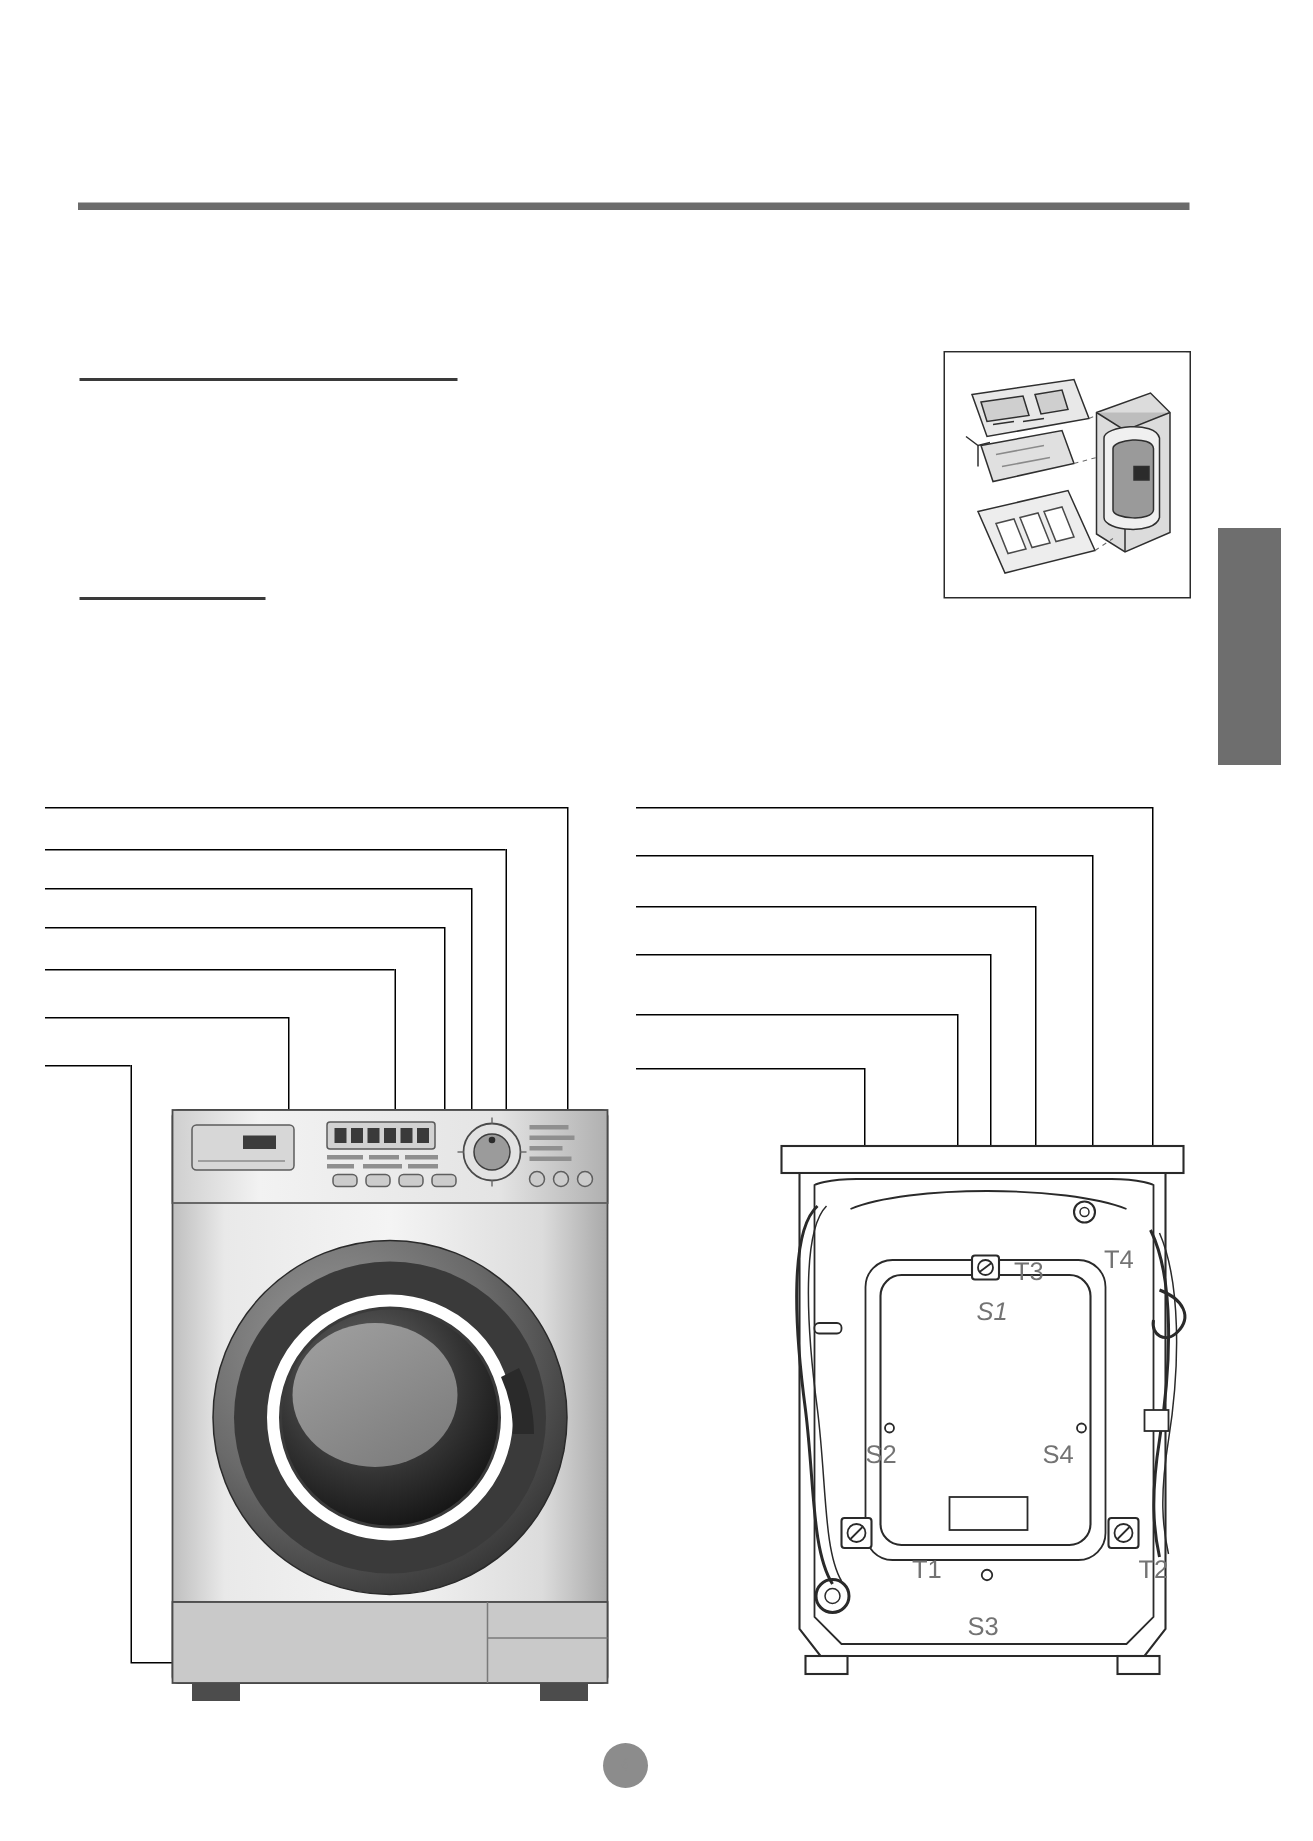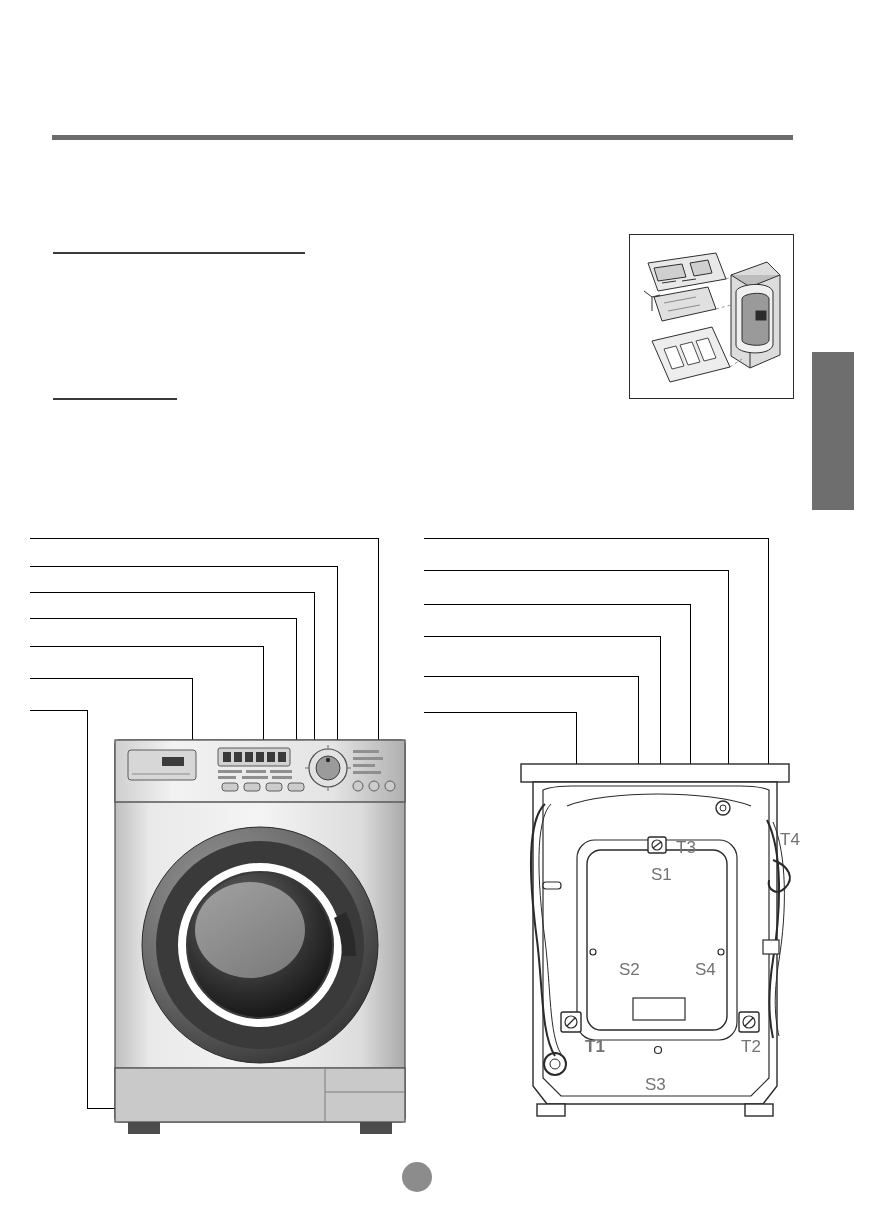--- a/index.html
+++ b/index.html
@@ -365,23 +365,23 @@
     <circle cx="78" cy="192" r="3" fill="none" stroke="#2a2a2a" stroke-width="1.2"></circle>
     <circle cx="206" cy="192" r="3" fill="none" stroke="#2a2a2a" stroke-width="1.2"></circle>
 
     <rect x="28" y="122" width="18" height="7" rx="3" fill="#ffffff" stroke="#2a2a2a" stroke-width="1.2"></rect>
 
     <rect x="22" y="344" width="28" height="12" fill="#ffffff" stroke="#2a2a2a" stroke-width="1.4"></rect>
     <rect x="230" y="344" width="28" height="12" fill="#ffffff" stroke="#2a2a2a" stroke-width="1.4"></rect>
   </svg>
 
   <div class="dlabel" style="left:676px; top:838px;">T3</div>
-  <div class="dlabel" style="left:736px; top:830px;margin-left:44px;">T4</div>
-  <div class="dlabel" style="left:651px; top:865px;">S1</div>
-  <div class="dlabel" style="left:619px; top:960px;text-align:right;">S2</div>
+  <div class="dlabel" style="left:736px; top:830px;">T4</div>
+  <div class="dlabel" style="left:651px; top:865px;font-style:italic;">S1</div>
+  <div class="dlabel" style="left:577px; top:960px;text-align:right;">S2</div>
   <div class="dlabel" style="left:695px; top:960px;">S4</div>
-  <div class="dlabel" style="left:585px; top:1037px;font-weight:bold;">T1</div>
-  <div class="dlabel" style="left:741px; top:1037px;text-align:center;">T2</div>
+  <div class="dlabel" style="left:608px; top:1037px;">T1</div>
+  <div class="dlabel" style="left:759px; top:1037px;text-align:center;">T2</div>
   <div class="dlabel" style="left:645px; top:1075px;text-align:center;">S3</div>
 
   <div class="page-num">6</div>
 
 </div>
 
 </body></html>

